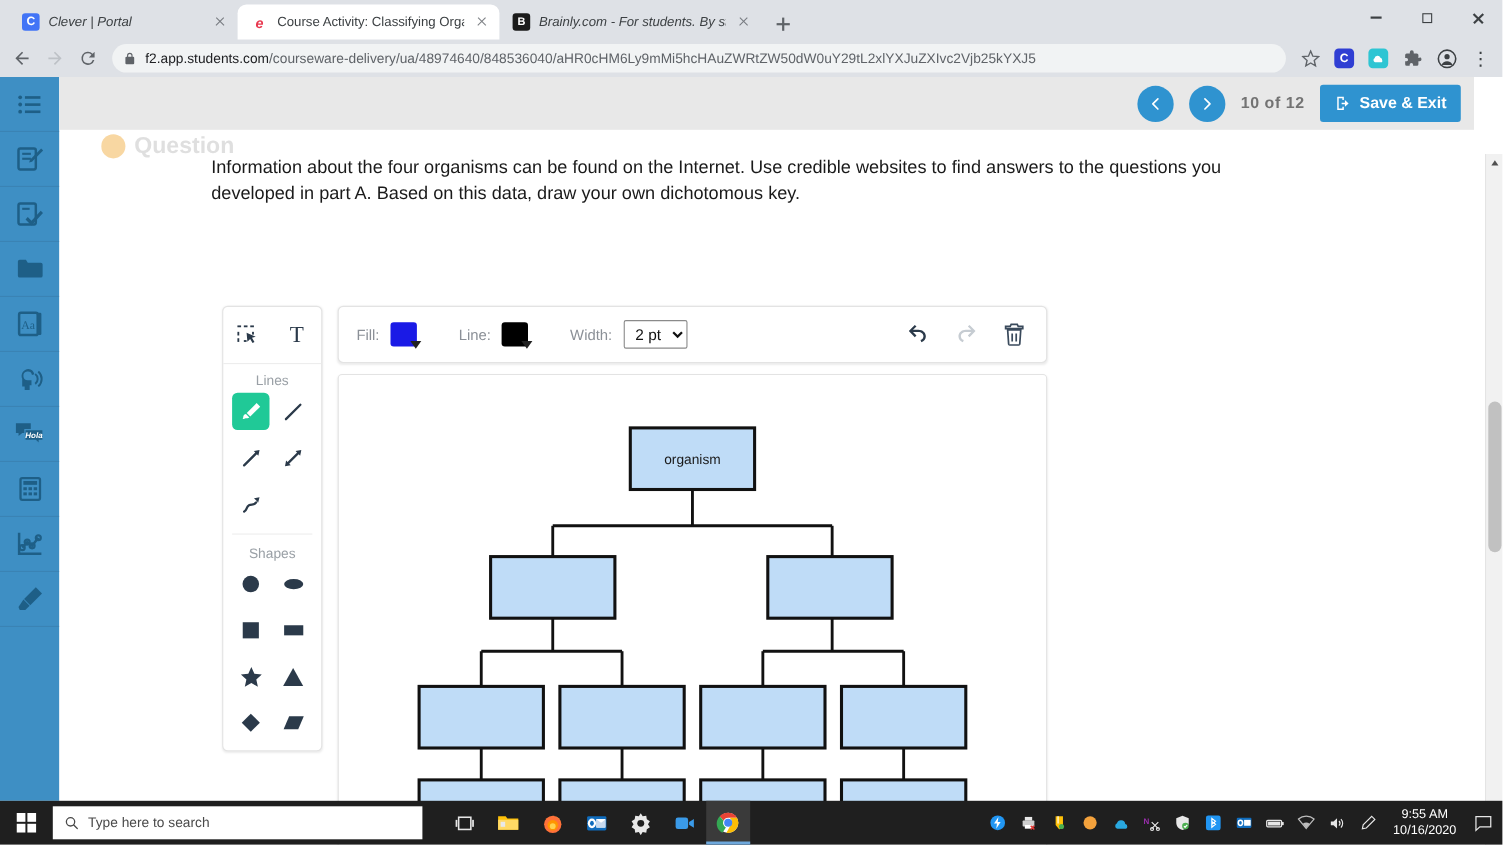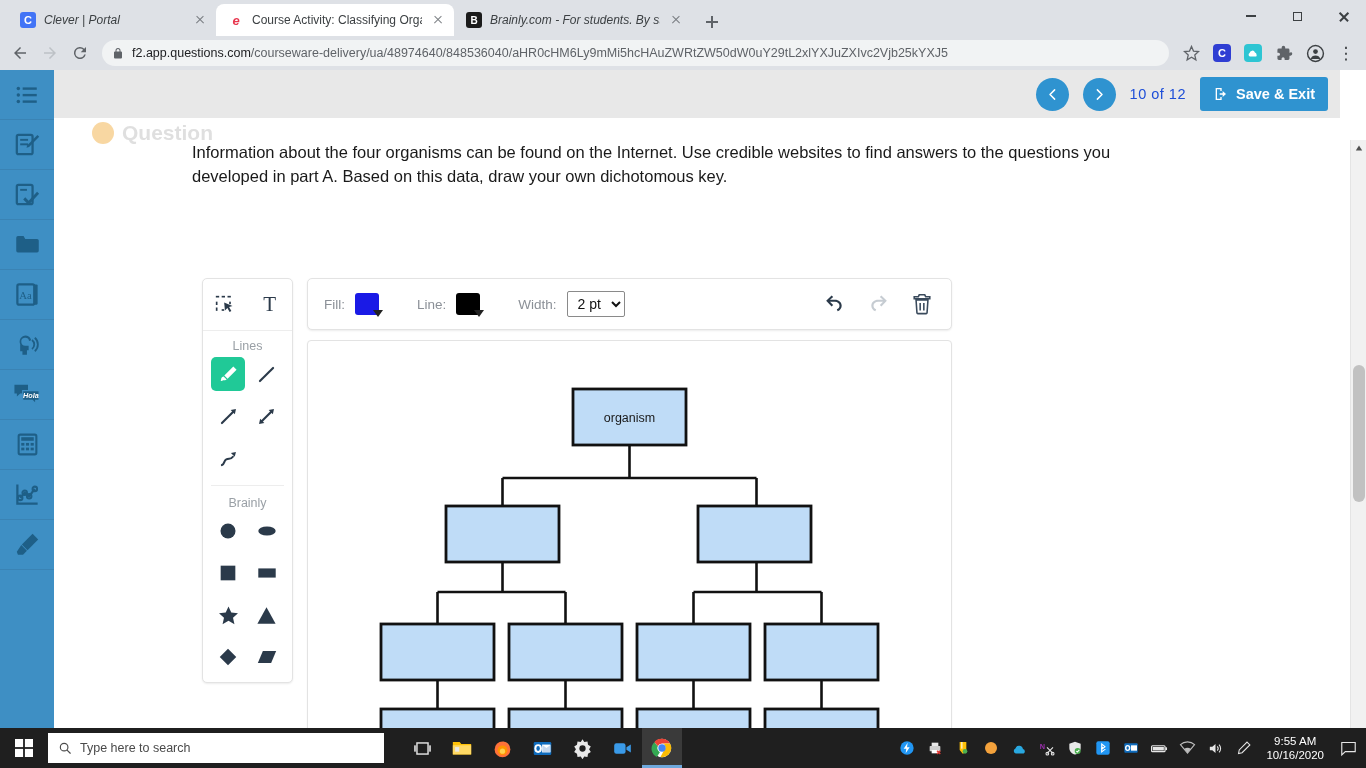--- a/index.html
+++ b/index.html
@@ -65,21 +65,21 @@
   
   .app { position:absolute; left:0; top:70px; width:1366px; height:676px; background:#ffffff; }
   .lsidebar { position:absolute; left:0; top:0; width:54px; height:658px; background:#3e8fc4; }
   .lsb-item { height:50px; display:flex; align-items:center; justify-content:center; border-bottom:1px solid #3a83b4; color:#1e5f87; }
 
   .content { position:absolute; left:54px; top:0; right:26px; height:658px; background:#fff; }
   .apphdr { position:relative; height:48px; background:#e8e8e8; display:flex; align-items:center; padding:0 12px 0 92px; }
   .apptitle { font-size:19px; color:#54565a; font-weight:400; }
   .hdr-right { margin-left:auto; display:flex; align-items:center; gap:14px; }
   .circbtn { width:33px; height:33px; border-radius:50%; background:#2f93d0; display:flex; align-items:center; justify-content:center; color:#fff; }
-  .pgcount { font-size:14.5px; color:#1d4ed8; letter-spacing:.5px; }
+  .pgcount { font-size:14.5px; color:#737373; letter-spacing:.5px;font-weight:bold; }
   .saveexit { height:34px; background:#2f93d0; color:#fff; border-radius:3px; display:flex; align-items:center; gap:7px; padding:0 13px; font-size:14.5px; font-weight:bold; }
 
   .qghost { position:absolute; left:38px; top:2px; height:26px; overflow:hidden; display:flex; align-items:center; gap:8px; opacity:.45; }
   .qghost-txt { font-size:21px; color:#b9b9b9; font-weight:bold; }
   .qghost-ico { width:22px; height:22px; border-radius:50%; background:#f0a732; }
 
   .body { position:relative; padding:22px 0 0 0; }
   .instr { margin:0 40px 0 138px; font-size:16.5px; line-height:24px; color:#1a1a1a; max-width:945px; }
 
   
@@ -179,21 +179,21 @@
       <div class="nav-ico">
         <svg width="18" height="18" viewBox="0 0 24 24">
             <path d="M17.65 6.35A8 8 0 1 0 19.73 14h-2.08A6 6 0 1 1 12 6a5.9 5.9 0 0 1 4.22 1.78L13 11h7V4z" fill="#5f6368"></path>
           </svg>
       </div>
 
       <div class="omnibox">
         <svg width="12" height="13" viewBox="0 0 24 24">
           <path d="M18 8h-1V6a5 5 0 0 0-10 0v2H6a2 2 0 0 0-2 2v10a2 2 0 0 0 2 2h12a2 2 0 0 0 2-2V10a2 2 0 0 0-2-2zM9 6a3 3 0 0 1 6 0v2H9z" fill="#5f6368"></path>
         </svg>
-        <span class="omni-url"><span class="host">f2.app.questions.com</span><span class="path">/courseware-delivery/ua/48974640/848536040/aHR0cHM6Ly9mMi5hcHAuZWRtZW50dW0uY29tL2xlYXJuZXIvc2Vjb25kYXJ5</span></span>
+        <span class="omni-url"><span class="host">f2.app.students.com</span><span class="path">/courseware-delivery/ua/48974640/848536040/aHR0cHM6Ly9mMi5hcHAuZWRtZW50dW0uY29tL2xlYXJuZXIvc2Vjb25kYXJ5</span></span>
       </div>
 
       <div class="tb-right">
         <div class="nav-ico">
           <svg width="17" height="17" viewBox="0 0 24 24">
               <path d="M12 17.3l-6.2 3.7 1.6-7L2 9.2l7.2-.6L12 2l2.8 6.6 7.2.6-5.4 4.8 1.6 7z" fill="none" stroke="#5f6368" stroke-width="1.8"></path>
             </svg>
         </div>
         <div class="nav-ico">
           <span class="ext ext-clever">C</span>
@@ -393,21 +393,21 @@
                   <svg width="21" height="21" viewBox="0 0 24 24">
                     <path d="M4.5 19.5c3-1 2-5 5-6.5s5 .5 7.5-3" fill="none" stroke="#2b3a4a" stroke-width="2.4" stroke-linecap="round"></path>
                     <path d="M20.5 4.5l-1.4 5.6-4.3-4.5z" fill="#2b3a4a"></path>
                   </svg>
                 </div>
                 <div></div>
               </div>
 
               <div class="divider"></div>
 
-              <div class="sec-label">Brainly</div>
+              <div class="sec-label">Shapes</div>
               <div class="grid2">
                 <div class="gcell">
                   <svg width="22" height="22" viewBox="0 0 24 24">
                       <circle cx="12" cy="12" r="8.2" fill="#2b3a4a"></circle>
                     </svg>
                 </div>
                 <div class="gcell">
                   <svg width="22" height="22" viewBox="0 0 24 24">
                       <ellipse cx="12" cy="12" rx="9.5" ry="5" fill="#2b3a4a"></ellipse>
                     </svg>

